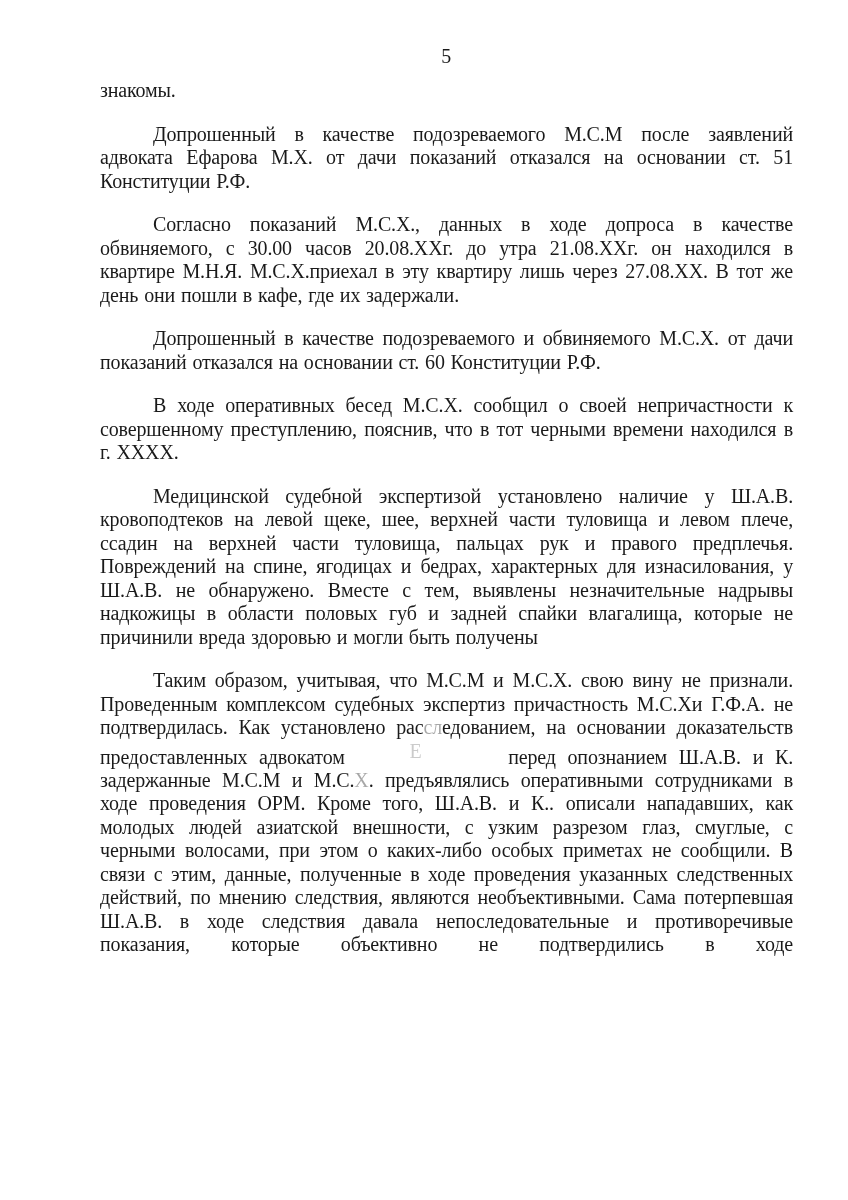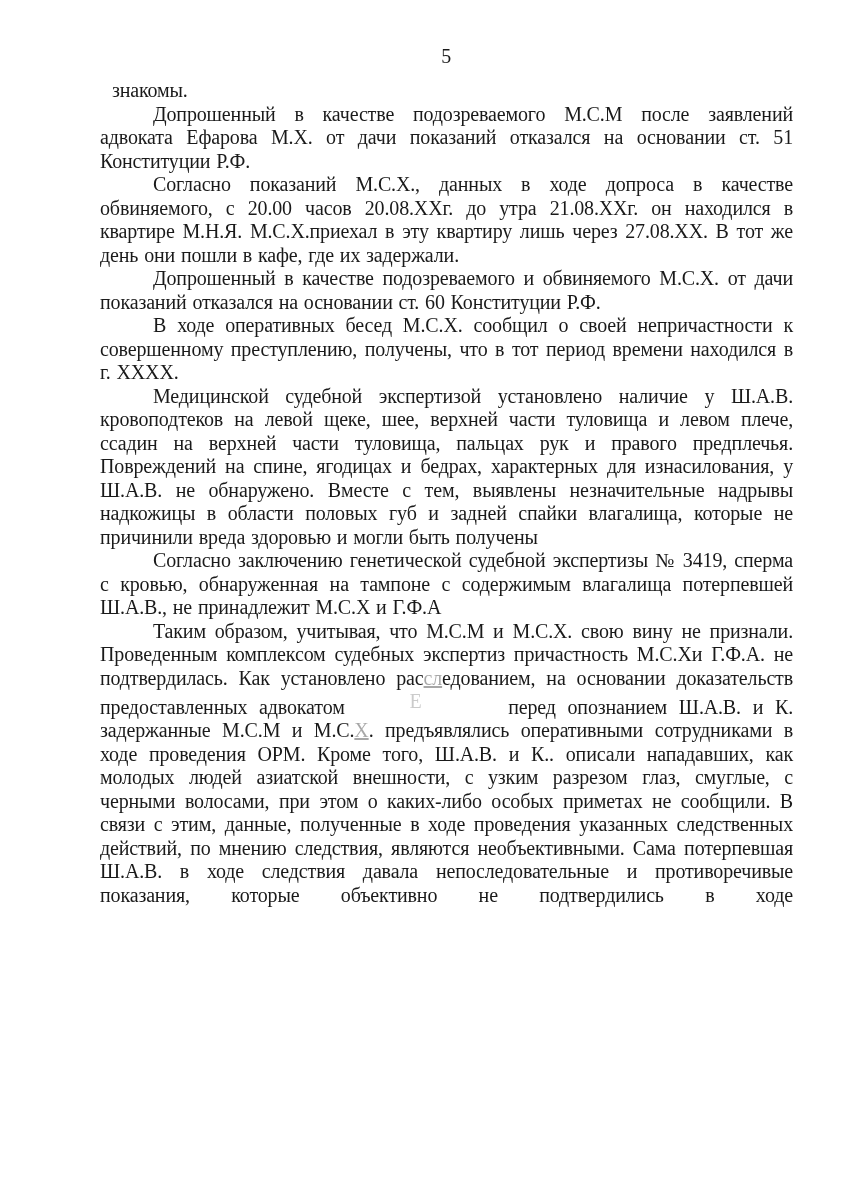--- a/index.html
+++ b/index.html
@@ -26,44 +26,43 @@
     letter-spacing: 0.5px;
   }
   .doc-body { width: 693px; }
   .para {
     font-size: 20px;
     line-height: 23.5px;
     text-align: justify;
     letter-spacing: -0.15px;
     word-spacing: 1px;
   }
-  .para.indent { text-indent: 53px; }
-  .para.left { text-align: left; margin-left: 12px; }
+  .para.indent { text-indent: 53px; margin-top: 20px; }
+  .para.left { text-align: left; }
   .para.jll { text-align-last: justify; }
   .redaction {
     display: inline-block;
     width: 140px;
     white-space: nowrap;
     overflow: hidden;
     vertical-align: baseline;
   }
   .ghost {
     color: rgba(70, 70, 70, 0.28);
     filter: blur(0.4px);
   }
-  .faded { opacity: 0.38; text-decoration: underline; }
+  .faded { opacity: 0.38; }
 </style>
 </head>
 <body>
 
 <div class="scan-page">
   <div class="page-number">5</div>
   <div class="doc-body">
       <p class="para left">знакомы.</p>
       <p class="para indent">Допрошенный в качестве подозреваемого М.С.М после заявлений адвоката Ефарова М.Х. от дачи показаний отказался на основании ст. 51 Конституции Р.Ф.</p>
-      <p class="para indent">Согласно показаний М.С.Х., данных в ходе допроса в качестве обвиняемого, с 20.00 часов 20.08.ХХг. до утра 21.08.ХХг. он находился в квартире М.Н.Я. М.С.Х.приехал в эту квартиру лишь через 27.08.ХХ. В тот же день они пошли в кафе, где их задержали.</p>
+      <p class="para indent">Согласно показаний М.С.Х., данных в ходе допроса в качестве обвиняемого, с 30.00 часов 20.08.ХХг. до утра 21.08.ХХг. он находился в квартире М.Н.Я. М.С.Х.приехал в эту квартиру лишь через 27.08.ХХ. В тот же день они пошли в кафе, где их задержали.</p>
       <p class="para indent">Допрошенный в качестве подозреваемого и обвиняемого М.С.Х. от дачи показаний отказался на основании ст. 60 Конституции Р.Ф.</p>
-      <p class="para indent">В ходе оперативных бесед М.С.Х. сообщил о своей непричастности к совершенному преступлению, получены, что в тот период времени находился в г. ХХХХ.</p>
+      <p class="para indent">В ходе оперативных бесед М.С.Х. сообщил о своей непричастности к совершенному преступлению, пояснив, что в тот черными времени находился в г. ХХХХ.</p>
       <p class="para indent">Медицинской судебной экспертизой установлено наличие у Ш.А.В. кровоподтеков на левой щеке, шее, верхней части туловища и левом плече, ссадин на верхней части туловища, пальцах рук и правого предплечья. Повреждений на спине, ягодицах и бедрах, характерных для изнасилования, у Ш.А.В. не обнаружено. Вместе с тем, выявлены незначительные надрывы надкожицы в области половых губ и задней спайки влагалища, которые не причинили вреда здоровью и могли быть получены</p>
-      <p class="para indent">Согласно заключению генетической судебной экспертизы № 3419, сперма с кровью, обнаруженная на тампоне с содержимым влагалища потерпевшей Ш.А.В., не принадлежит М.С.Х и Г.Ф.А</p>
       <p class="para indent jll">Таким образом, учитывая, что М.С.М и М.С.Х. свою вину не признали. Проведенным комплексом судебных экспертиз причастность М.С.Хи Г.Ф.А. не подтвердилась. Как установлено рас<span class="faded">сл</span>едованием, на основании доказательств предоставленных адвокатом <span class="redaction"><span class="ghost">Е</span></span> перед опознанием Ш.А.В. и К. задержанные М.С.М и М.С.<span class="faded">Х</span>. предъявлялись оперативными сотрудниками в ходе проведения ОРМ. Кроме того, Ш.А.В. и К.. описали нападавших, как молодых людей азиатской внешности, с узким разрезом глаз, смуглые, с черными волосами, при этом о каких-либо особых приметах не сообщили. В связи с этим, данные, полученные в ходе проведения указанных следственных действий, по мнению следствия, являются необъективными. Сама потерпевшая Ш.А.В. в ходе следствия давала непоследовательные и противоречивые показания, которые объективно не подтвердились в ходе</p>
     </div>
 </div>
 
 </body></html>

